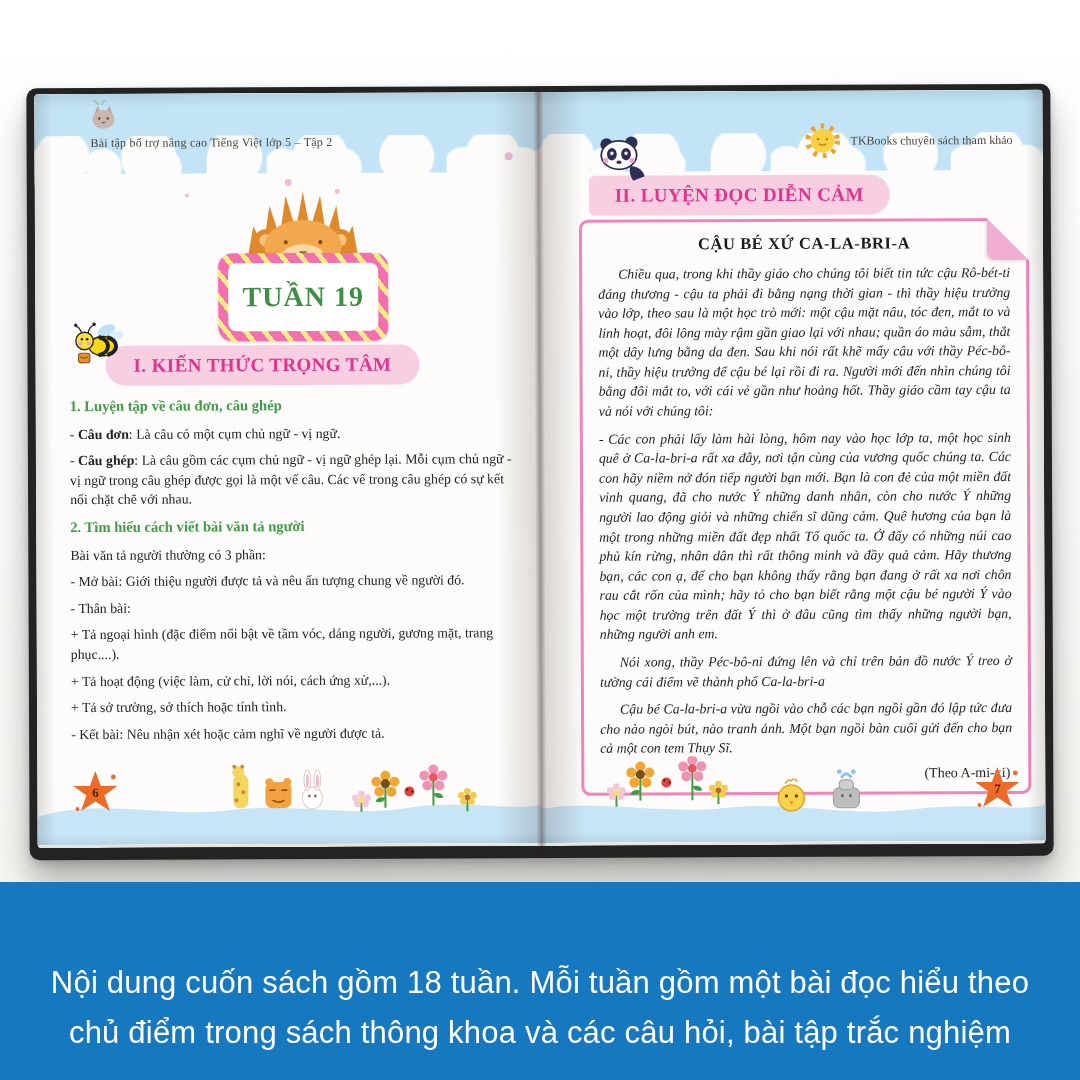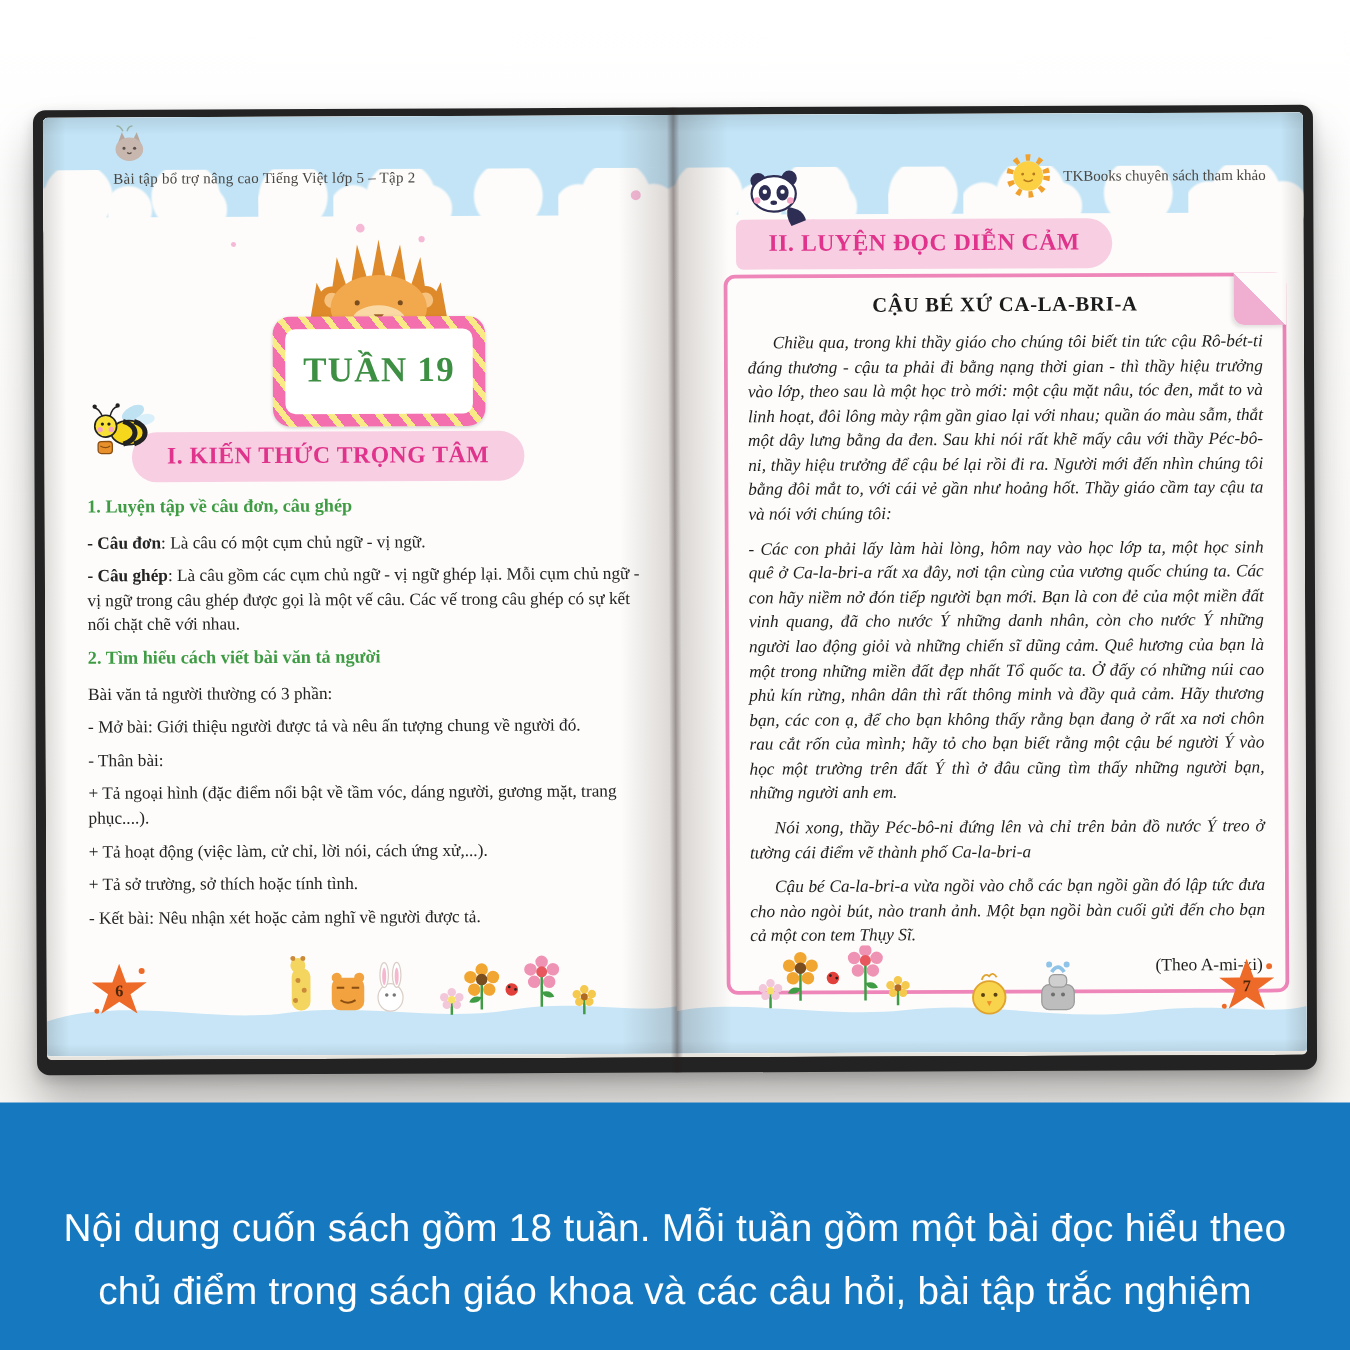--- a/index.html
+++ b/index.html
@@ -367,16 +367,16 @@
           <span class="num">7</span>
         </div>
       </div>
 
     </div>
     <div class="spine"></div>
   </div>
 
   <div class="banner">
     <div class="line">Nội dung cuốn sách gồm 18 tuần. Mỗi tuần gồm một bài đọc hiểu theo</div>
-    <div class="line">chủ điểm trong sách giáo khoa và các câu hỏi, bài tập trắc nghiệm</div>
+    <div class="line">chủ điểm trong sách thông khoa và các câu hỏi, bài tập trắc nghiệm</div>
   </div>
 
 </div>
 
 </body></html>

